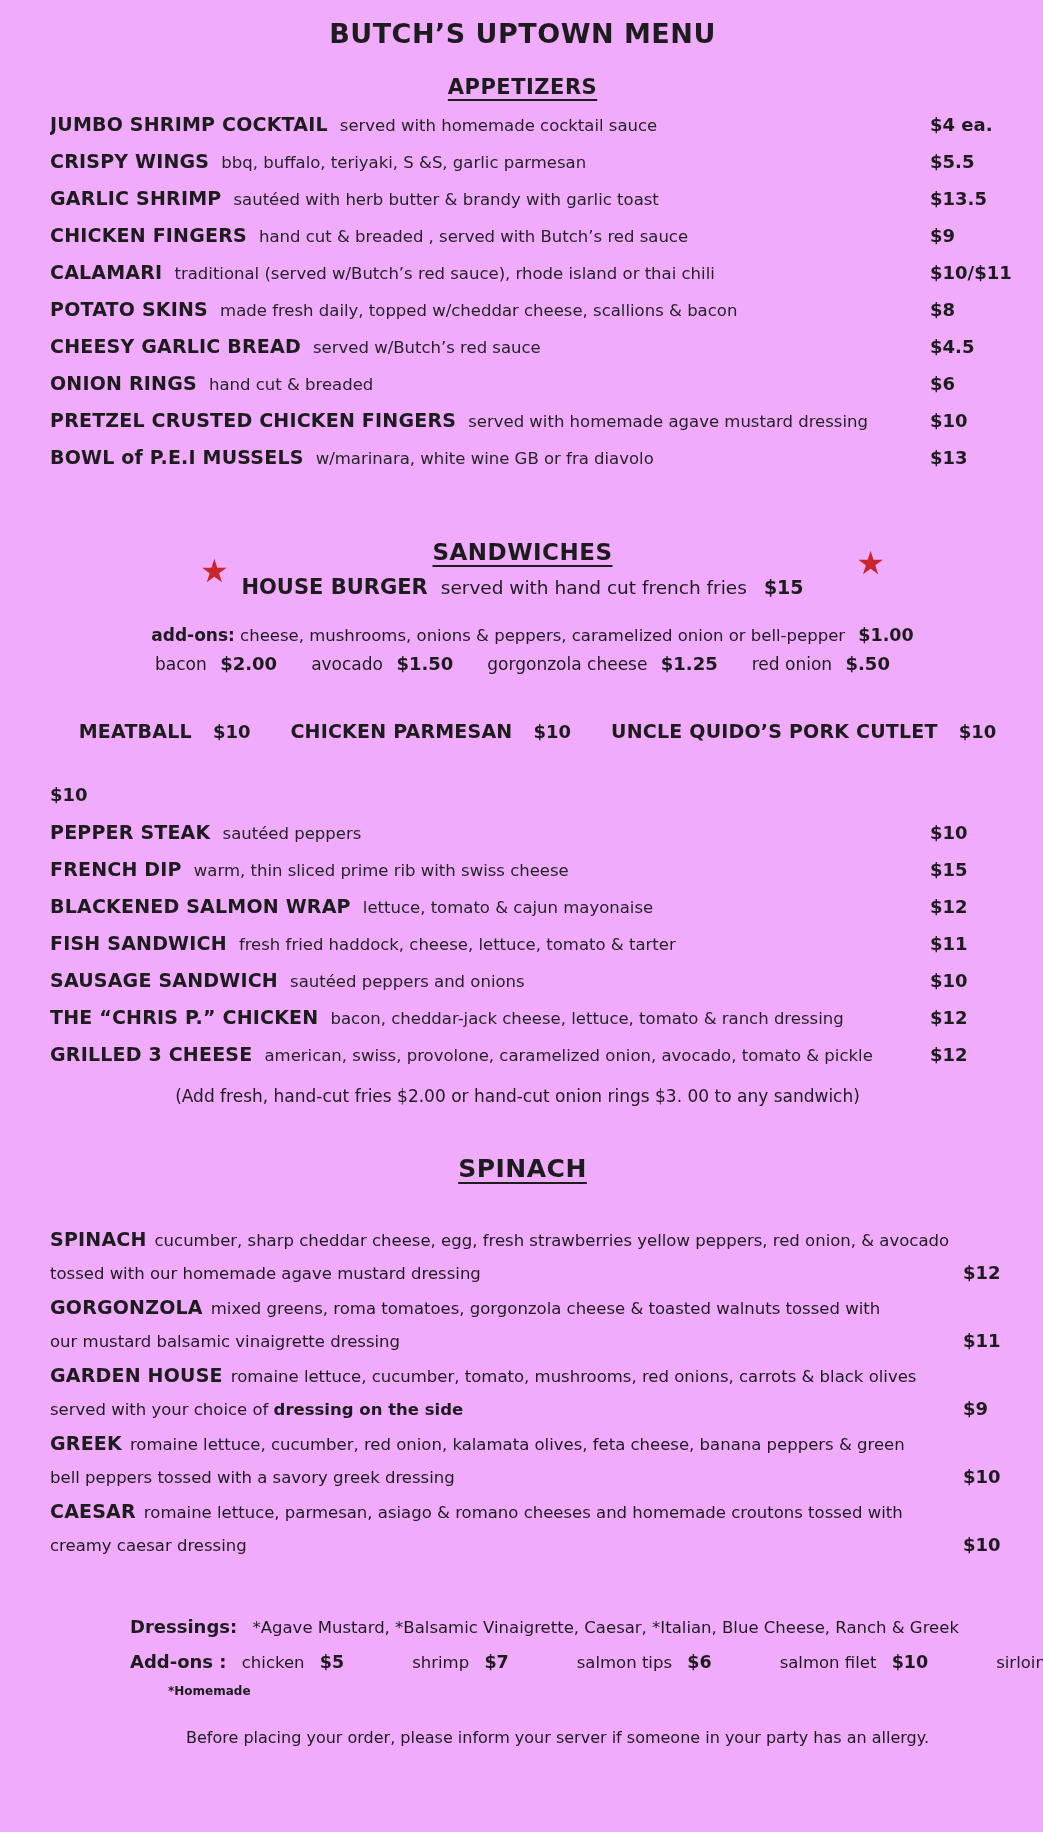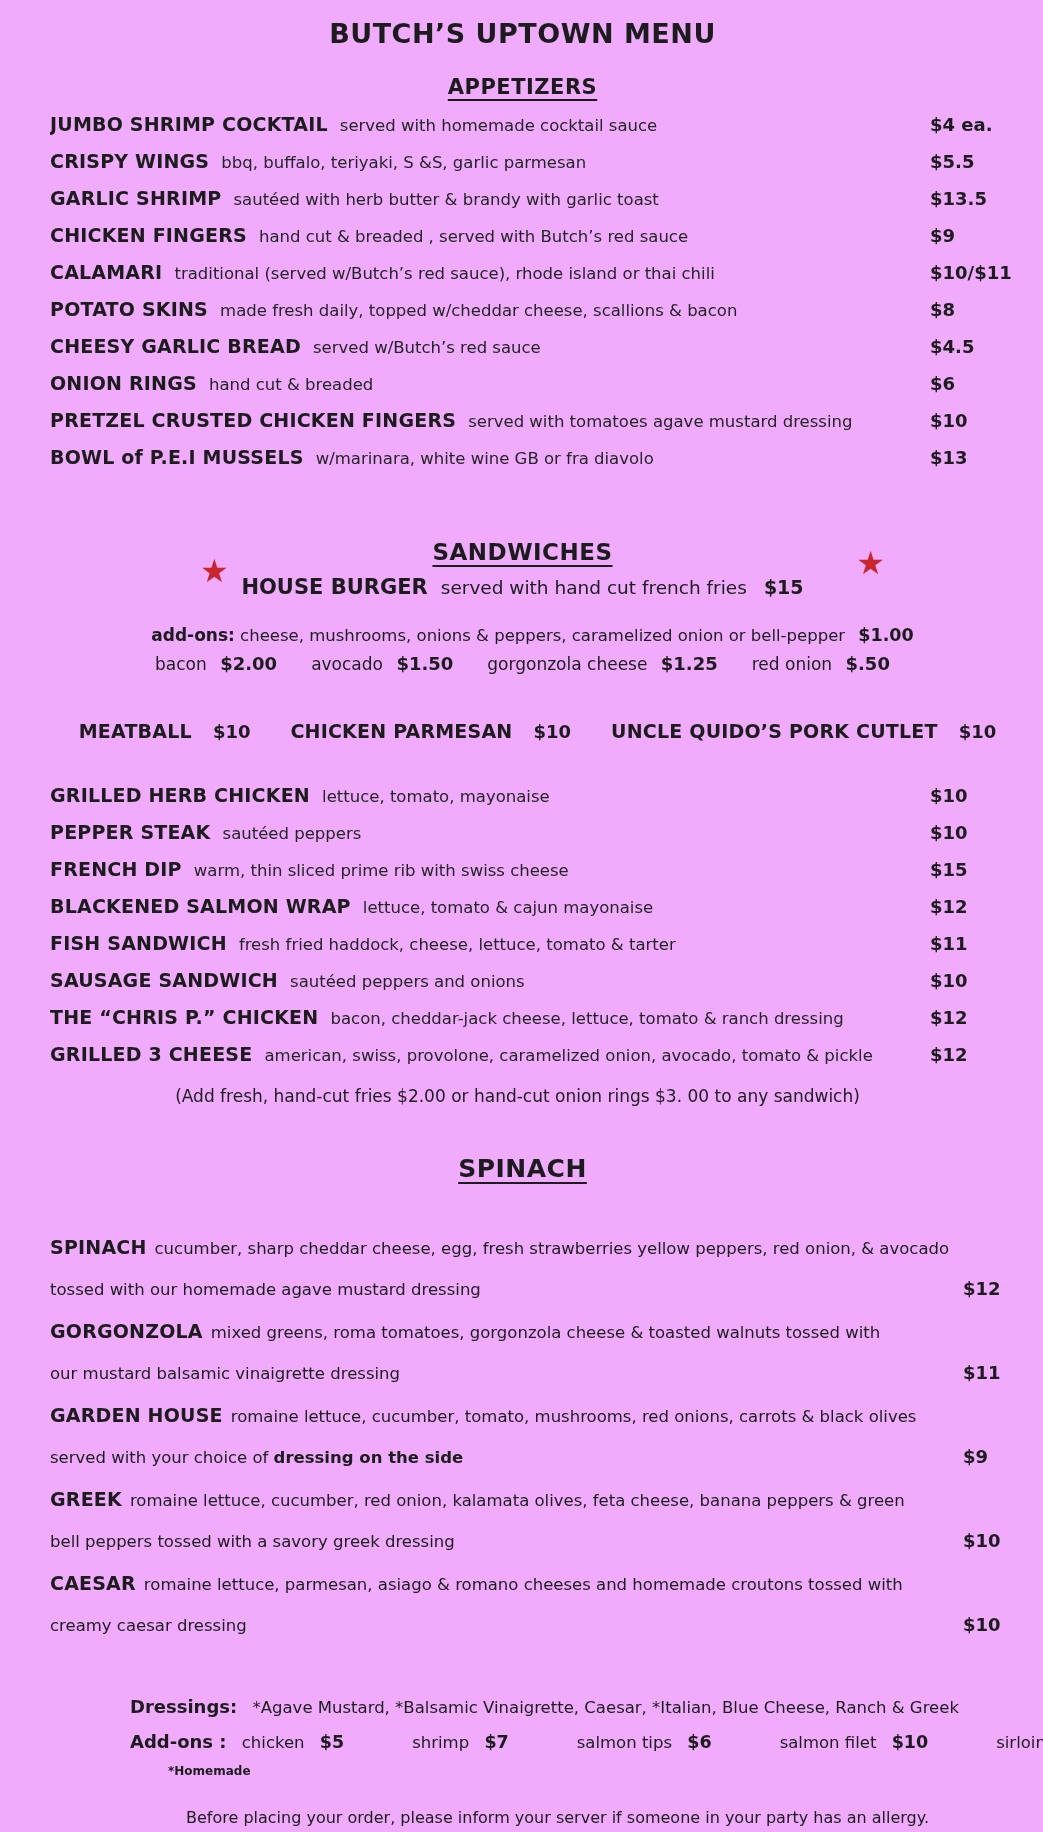--- a/index.html
+++ b/index.html
@@ -107,21 +107,21 @@
   .sandwich-note {
     text-align: center;
     font-size: 17px;
     margin: 6px 40px 0 0;
   }
 
   
   .salads-section { margin-top: 48px; }
   .salad-list { margin-top: 42px; }
   .salad-row { margin-bottom: 1px; }
-  .salad-line1 { font-size: 16.5px; white-space: nowrap; line-height: 44px; }
+  .salad-line1 { font-size: 16.5px; white-space: nowrap; line-height: 28px; }
   .salad-line1 .item-name { margin-right: 8px; }
   .salad-line2 { display: flex; align-items: baseline; font-size: 16.5px; line-height: 36px; }
   .salad-line2-text { flex: 1; white-space: nowrap; }
   .bold-inline { font-weight: bold; }
   .salad-price { font-weight: bold; font-size: 18px; width: 62px; flex-shrink: 0; text-align: left; }
 
   
   .footer { margin-top: 46px; padding-left: 80px; }
   .footer-line { font-size: 16.5px; line-height: 34px; white-space: nowrap; }
   .footer-label { font-weight: bold; font-size: 18px; margin-right: 10px; }
@@ -205,21 +205,21 @@
           <div class="item-text">
             <span class="item-name">ONION RINGS</span>
             <span class="item-desc">hand cut &amp; breaded</span>
           </div>
           <div class="item-price">$6</div>
         </div>
 
         <div class="item-row">
           <div class="item-text">
             <span class="item-name">PRETZEL CRUSTED CHICKEN FINGERS</span>
-            <span class="item-desc">served with tomatoes agave mustard dressing</span>
+            <span class="item-desc">served with homemade agave mustard dressing</span>
           </div>
           <div class="item-price">$10</div>
         </div>
 
         <div class="item-row">
           <div class="item-text">
             <span class="item-name">BOWL of P.E.I MUSSELS</span>
             <span class="item-desc">w/marinara, white wine GB or fra diavolo</span>
           </div>
           <div class="item-price">$13</div>
@@ -281,24 +281,20 @@
 
         <span class="counter-item">
           <span class="item-name">UNCLE QUIDO’S PORK CUTLET</span>
           <span class="counter-price">$10</span>
         </span>
       </div>
 
     <div class="sandwich-items">
 
         <div class="item-row">
-          <div class="item-text">
-            <span class="item-name">GRILLED HERB CHICKEN</span>
-            <span class="item-desc">lettuce, tomato, mayonaise</span>
-          </div>
           <div class="item-price">$10</div>
         </div>
 
         <div class="item-row">
           <div class="item-text">
             <span class="item-name">PEPPER STEAK</span>
             <span class="item-desc">sautéed peppers</span>
           </div>
           <div class="item-price">$10</div>
         </div>

